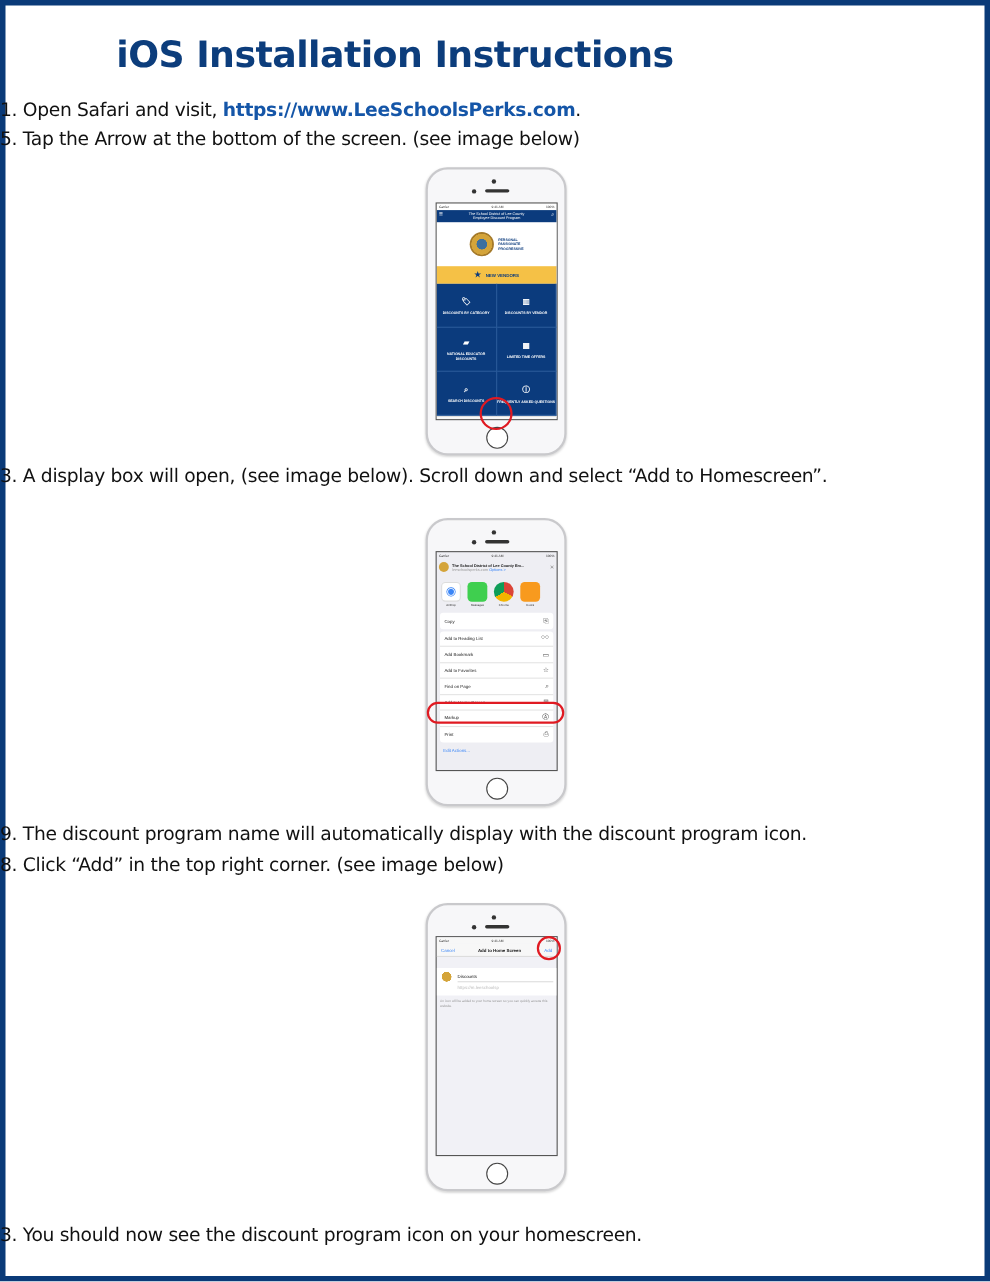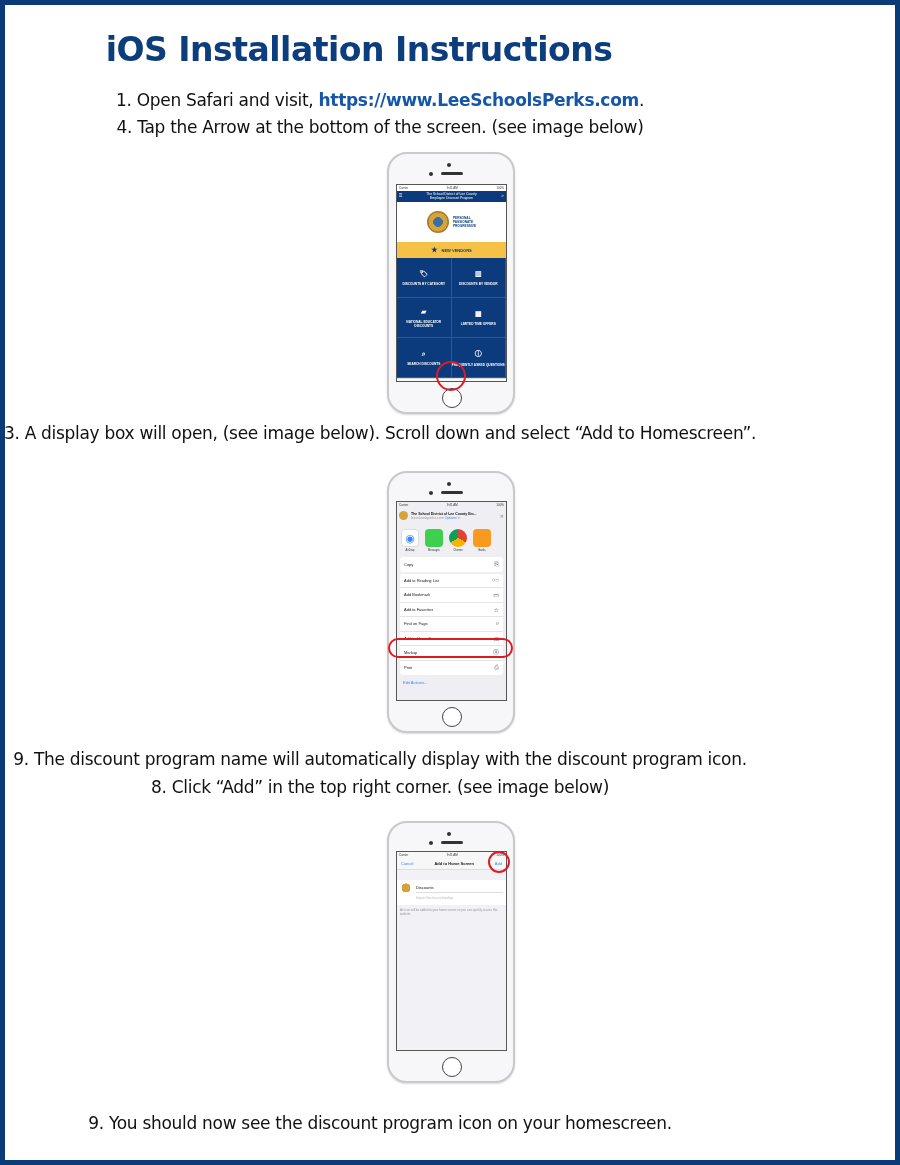--- a/index.html
+++ b/index.html
@@ -1,19 +1,19 @@
 <!DOCTYPE html>
 <html><head>
 <meta charset="utf-8">
 <style>
 *{box-sizing:border-box;margin:0;padding:0;}
 body{width:900px;height:1165px;background:#fff;font-family:"Liberation Sans",sans-serif;position:relative;overflow:hidden;}
 .frame{position:absolute;left:0;top:0;width:900px;height:1165px;border:5px solid #0a3a78;}
 .title{position:absolute;top:30px;left:0;width:718px;text-align:center;font-size:33px;font-weight:bold;color:#0c3d7c;font-family:"DejaVu Sans",sans-serif;letter-spacing:-0.5px;}
-.step{position:absolute;left:0;width:760px;text-align:center;font-size:17px;color:#111;font-family:"DejaVu Sans",sans-serif;letter-spacing:-0.3px;}
+.step{position:absolute;left:0;width:760px;font-size:17px;color:#111;font-family:"DejaVu Sans",sans-serif;letter-spacing:-0.3px;}
 .link{color:#1556a8;font-weight:bold;}
 .phone{position:absolute;left:387px;width:128px;background:#f7f7f9;border:2px solid #c9c9cc;border-radius:20px;box-shadow:0 1px 2px rgba(0,0,0,.15);}
 .speaker-dot{position:absolute;left:58px;width:4px;height:4px;border-radius:50%;background:#333;}
 .speaker{position:absolute;left:52px;width:22px;height:3px;border-radius:2px;background:#333;}
 .cam{position:absolute;left:40px;width:4px;height:4px;border-radius:50%;background:#333;}
 .screen{position:absolute;left:7px;width:111px;background:#fff;border:1px solid #555;overflow:hidden;}
 .home{position:absolute;left:53px;width:20px;height:20px;border-radius:50%;border:1px solid #444;background:#fff;}
 .status{height:6px;font-size:3px;color:#333;display:flex;justify-content:space-between;padding:0 2px;line-height:6px;}
 .hdr1{background:#0b3b7d;color:#fff;height:11px;font-size:3.4px;text-align:center;line-height:4px;padding-top:1px;position:relative;}
 .logo-area{height:40px;background:#fff;display:flex;align-items:center;justify-content:center;gap:4px;}
@@ -41,21 +41,21 @@
 </head>
 <body>
 
 <div class="frame"></div>
 
 <h1 class="title">iOS Installation Instructions</h1>
 
 <p class="step" style="top:90px;">
   <span>1.  Open Safari and visit, </span><span class="link">https://www.LeeSchoolsPerks.com</span><span>.</span>
 </p>
-<p class="step" style="top:117px;">4.  Tap the Arrow at the bottom of the screen. (see image below)</p>
+<p class="step" style="top:117px;">5.  Tap the Arrow at the bottom of the screen. (see image below)</p>
 
 <div class="phone" style="top:152px;height:262px;">
   <div class="speaker-dot" style="top:9px;"></div>
   <div class="cam" style="top:18px;"></div>
   <div class="speaker" style="top:18px;"></div>
   <div class="screen" style="top:30px;height:198px;">
     <div class="status">
       <span>Carrier</span>
       <span>9:41 AM</span>
       <span>100%</span>
@@ -220,13 +220,13 @@
         <div style="padding:2px 0;border-bottom:0.5px solid #ddd;color:#111;">Discounts</div>
         <div style="padding:2px 0;color:#bbb;">https://m.leeschoolsp</div>
       </div>
     </div>
     <div style="font-size:3px;color:#999;padding:3px;line-height:4px;">An icon will be added to your home screen so you can quickly access this website.</div>
   </div>
   <div class="home" style="top:234px;"></div>
 </div>
 <div class="red-circle" style="left:488px;top:851px;width:22px;height:22px;"></div>
 
-<p class="step" style="top:1113px;">9.  You should now see the discount program icon on your homescreen.</p>
+<p class="step" style="top:1113px;">3.  You should now see the discount program icon on your homescreen.</p>
 
 </body></html>

